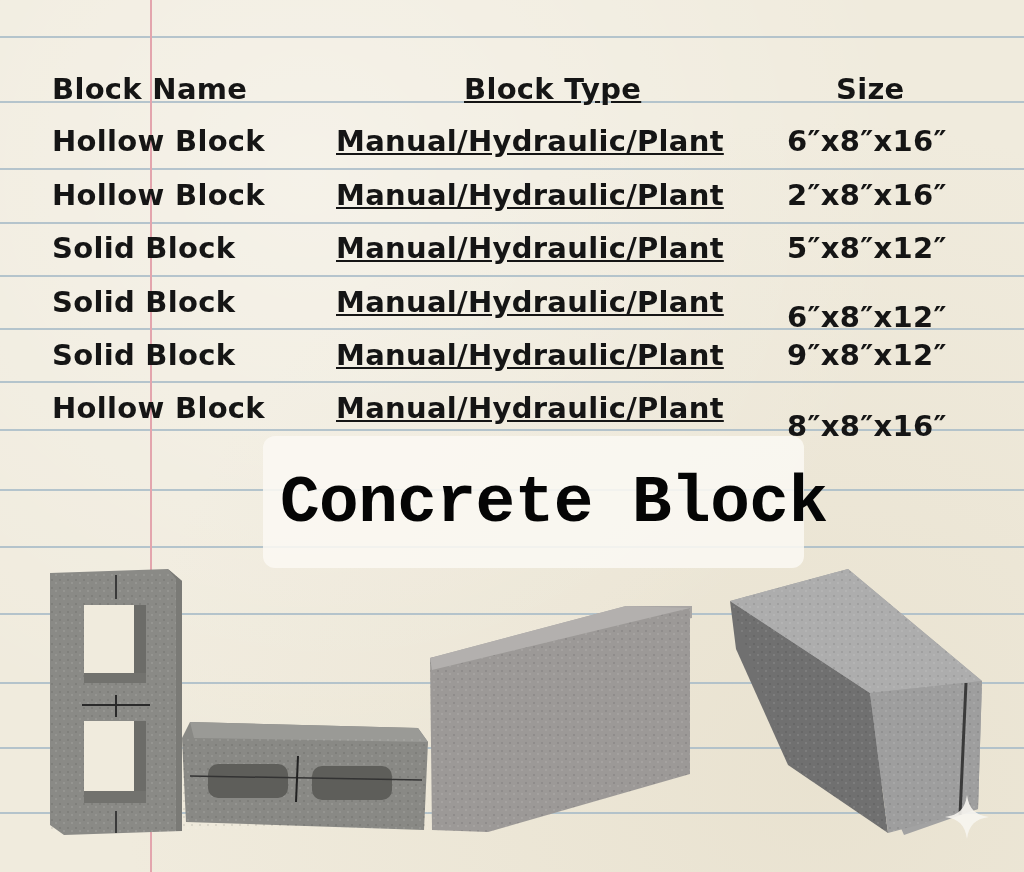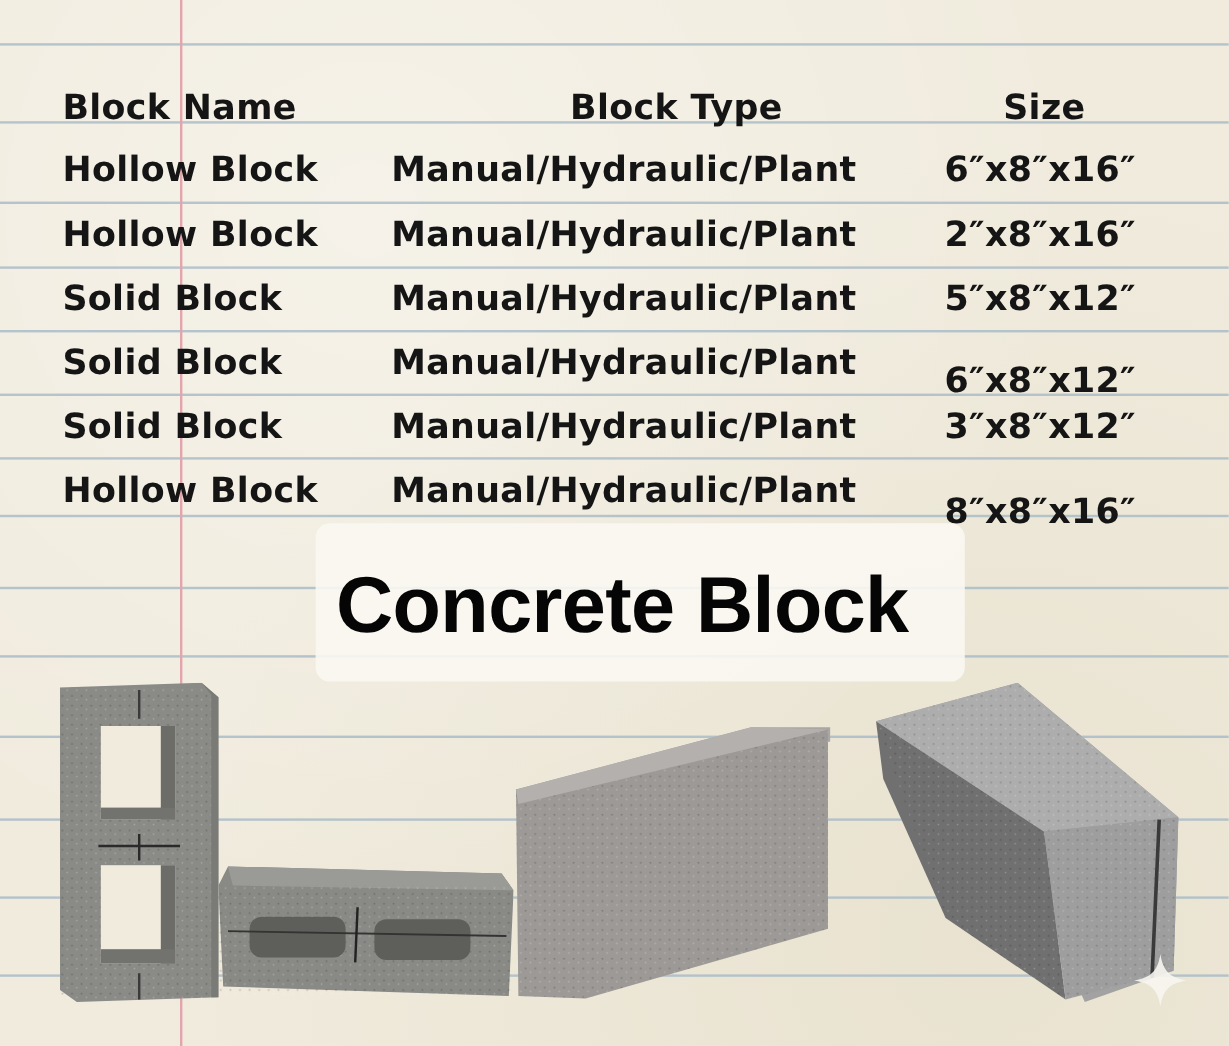--- a/index.html
+++ b/index.html
@@ -21,32 +21,32 @@
   }
   .margin-line {
     position: absolute; top: 0; left: 150px; width: 2px; height: 872px;
     background: #e3a5ad;
   }
   .table-text {
     position: absolute; font-weight: bold; color: #151515;
     font-size: 29px; letter-spacing: 0.3px; white-space: nowrap;
   }
   .col-name { left: 52px; }
-  .col-type { left: 326px; }
+  .col-type { left: 336px; text-decoration: underline; }
   .col-size { left: 787px; }
-  .hdr-type { left: 475px; }
+  .hdr-type { left: 464px; text-decoration: underline; }
   .hdr-size { left: 836px; text-align: center; }
 
   .title-box {
     position: absolute; left: 263px; top: 436px; width: 541px; height: 132px;
     background: rgba(250,248,243,0.88); border-radius: 12px;
   }
   .title-text {
     position: absolute; left: 280px; top: 466px;
-    font-family: Liberation Sans, sans-serif;
+    font-family: Liberation Mono, monospace;
     font-weight: bold; font-size: 66px; color: #050505; letter-spacing: -0.5px;
     white-space: nowrap;
   }
 
   
   .block { position: absolute; }
   .star {
     position: absolute; left: 945px; top: 795px; width: 44px; height: 44px;
   }
 </style>
@@ -86,21 +86,21 @@
 <div class="table-text col-name" style="top:231px">Solid Block</div>
 <div class="table-text col-type" style="top:231px">Manual/Hydraulic/Plant</div>
 <div class="table-text col-size" style="top:231px">5″x8″x12″</div>
 
 <div class="table-text col-name" style="top:285px">Solid Block</div>
 <div class="table-text col-type" style="top:285px">Manual/Hydraulic/Plant</div>
 <div class="table-text col-size" style="top:300px">6″x8″x12″</div>
 
 <div class="table-text col-name" style="top:338px">Solid Block</div>
 <div class="table-text col-type" style="top:338px">Manual/Hydraulic/Plant</div>
-<div class="table-text col-size" style="top:338px">3″x8″x12″</div>
+<div class="table-text col-size" style="top:338px">9″x8″x12″</div>
 
 <div class="table-text col-name" style="top:391px">Hollow Block</div>
 <div class="table-text col-type" style="top:391px">Manual/Hydraulic/Plant</div>
 <div class="table-text col-size" style="top:409px">8″x8″x16″</div>
 
 <div class="title-box"></div>
 <div class="title-text">Concrete Block</div>
 
 <svg class="block" style="left:50px;top:569px" width="136" height="268" viewBox="0 0 136 268">
   <defs>

